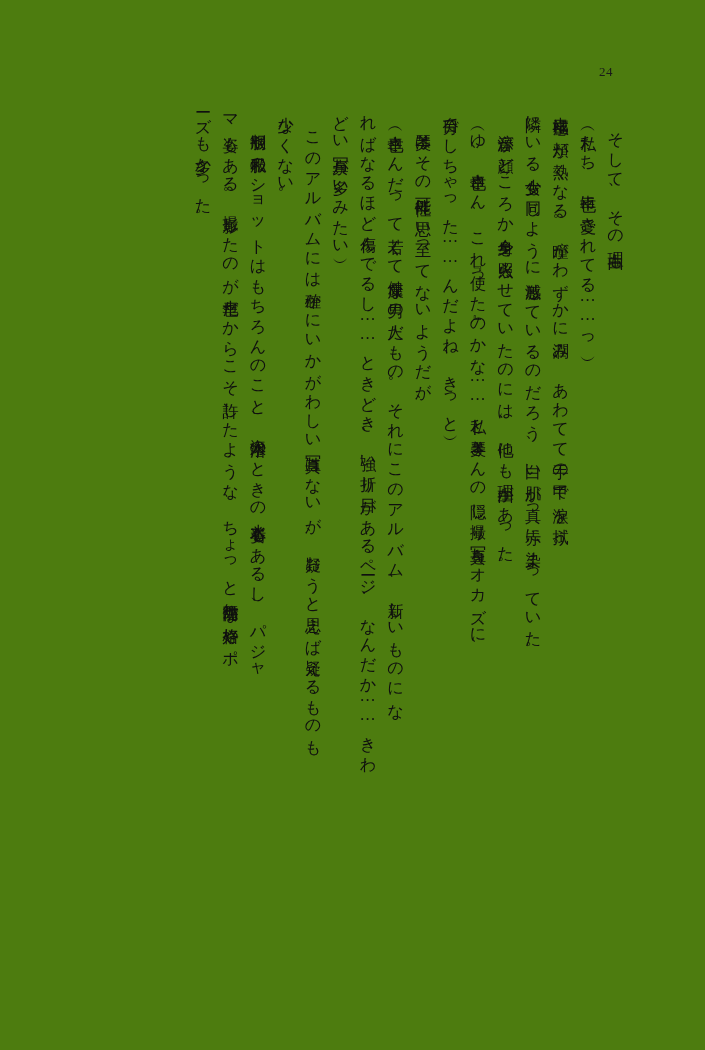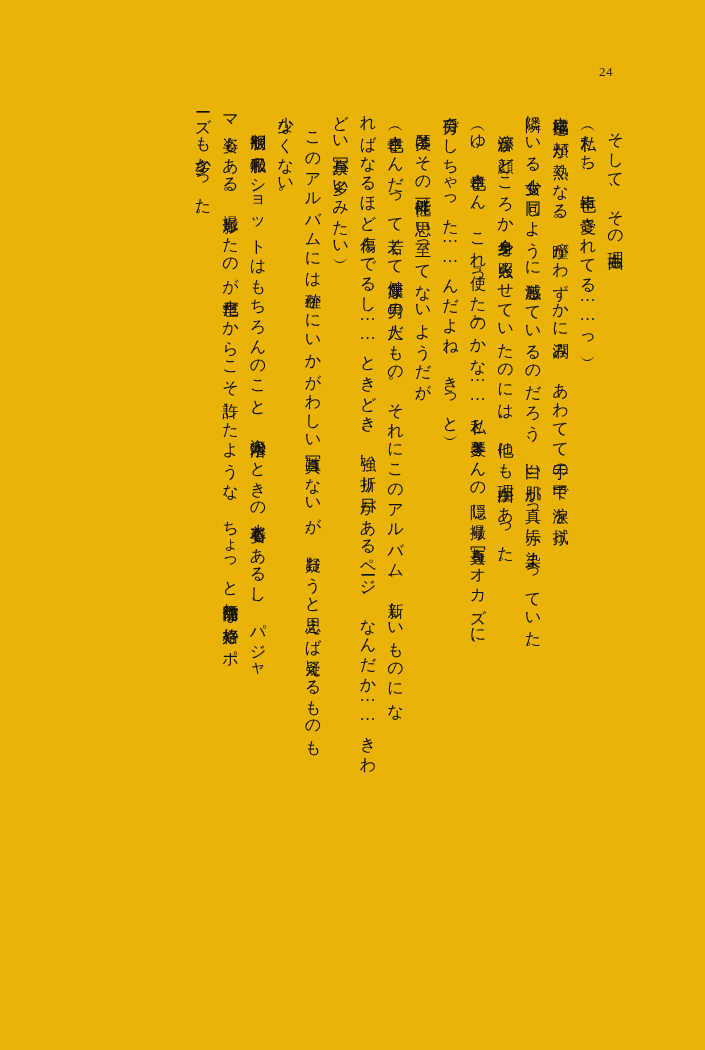--- a/index.html
+++ b/index.html
@@ -12,21 +12,21 @@
     height: 1050px;
     font-family: "Liberation Serif", "DejaVu Serif", serif;
     color: #111111;
     overflow: hidden;
     position: relative;
   }
 
   .page {
     position: absolute;
     inset: 0;
-    background: #eab308;
+    background: #4d7c0f;
   }
 
   
   .page-number {
     position: absolute;
     top: 64px;
     right: 92px;
     font-size: 13px;
     color: #1a1a1a;
     letter-spacing: 0.5px;

